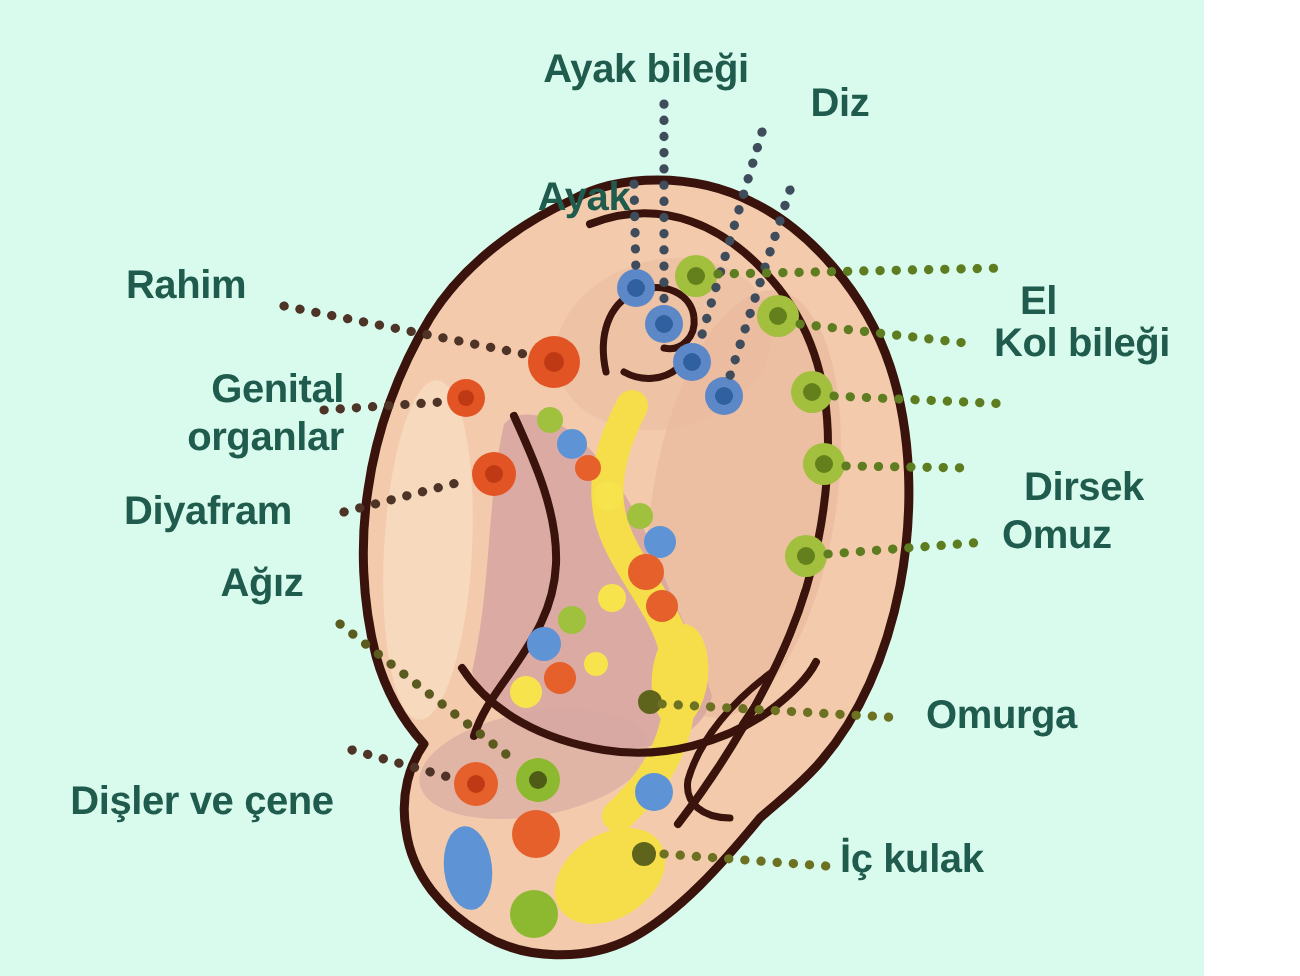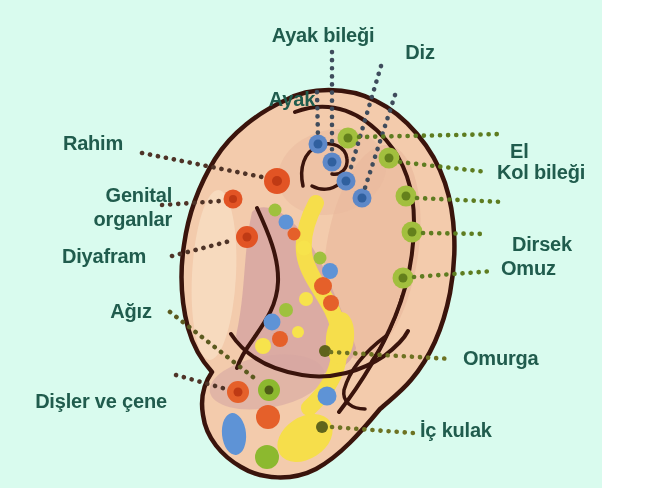--- a/index.html
+++ b/index.html
@@ -168,15 +168,15 @@
   <div class="lbl" style="left:510px;top:124px;margin-top:16px;">El</div>
   <div class="lbl" style="left:497px;top:161px;text-align:center;">Kol bileği</div>
   <div class="lbl" style="left:512px;top:189px;margin-top:44px;">Dirsek</div>
   <div class="lbl" style="left:501px;top:257px;">Omuz</div>
   <div class="lbl" style="left:463px;top:347px;">Omurga</div>
   <div class="lbl" style="left:420px;top:419px;">İç kulak</div>
 
   <div class="lbl center" style="left:38px;top:132px;width:110px;">Rahim</div>
   <div class="lbl center wrap" style="left:48px;top:183px;width:124px;">Genital organlar</div>
   <div class="lbl center" style="left:44px;top:245px;width:120px;">Diyafram</div>
-  <div class="lbl center" style="left:81px;top:300px;width:100px;">Ağız</div>
+  <div class="lbl center" style="left:81px;top:281px;width:100px;">Ağız</div>
   <div class="lbl center" style="left:11px;top:350px;width:180px;margin-top:40px;">Dişler ve çene</div>
 </div>
 
 </body></html>

